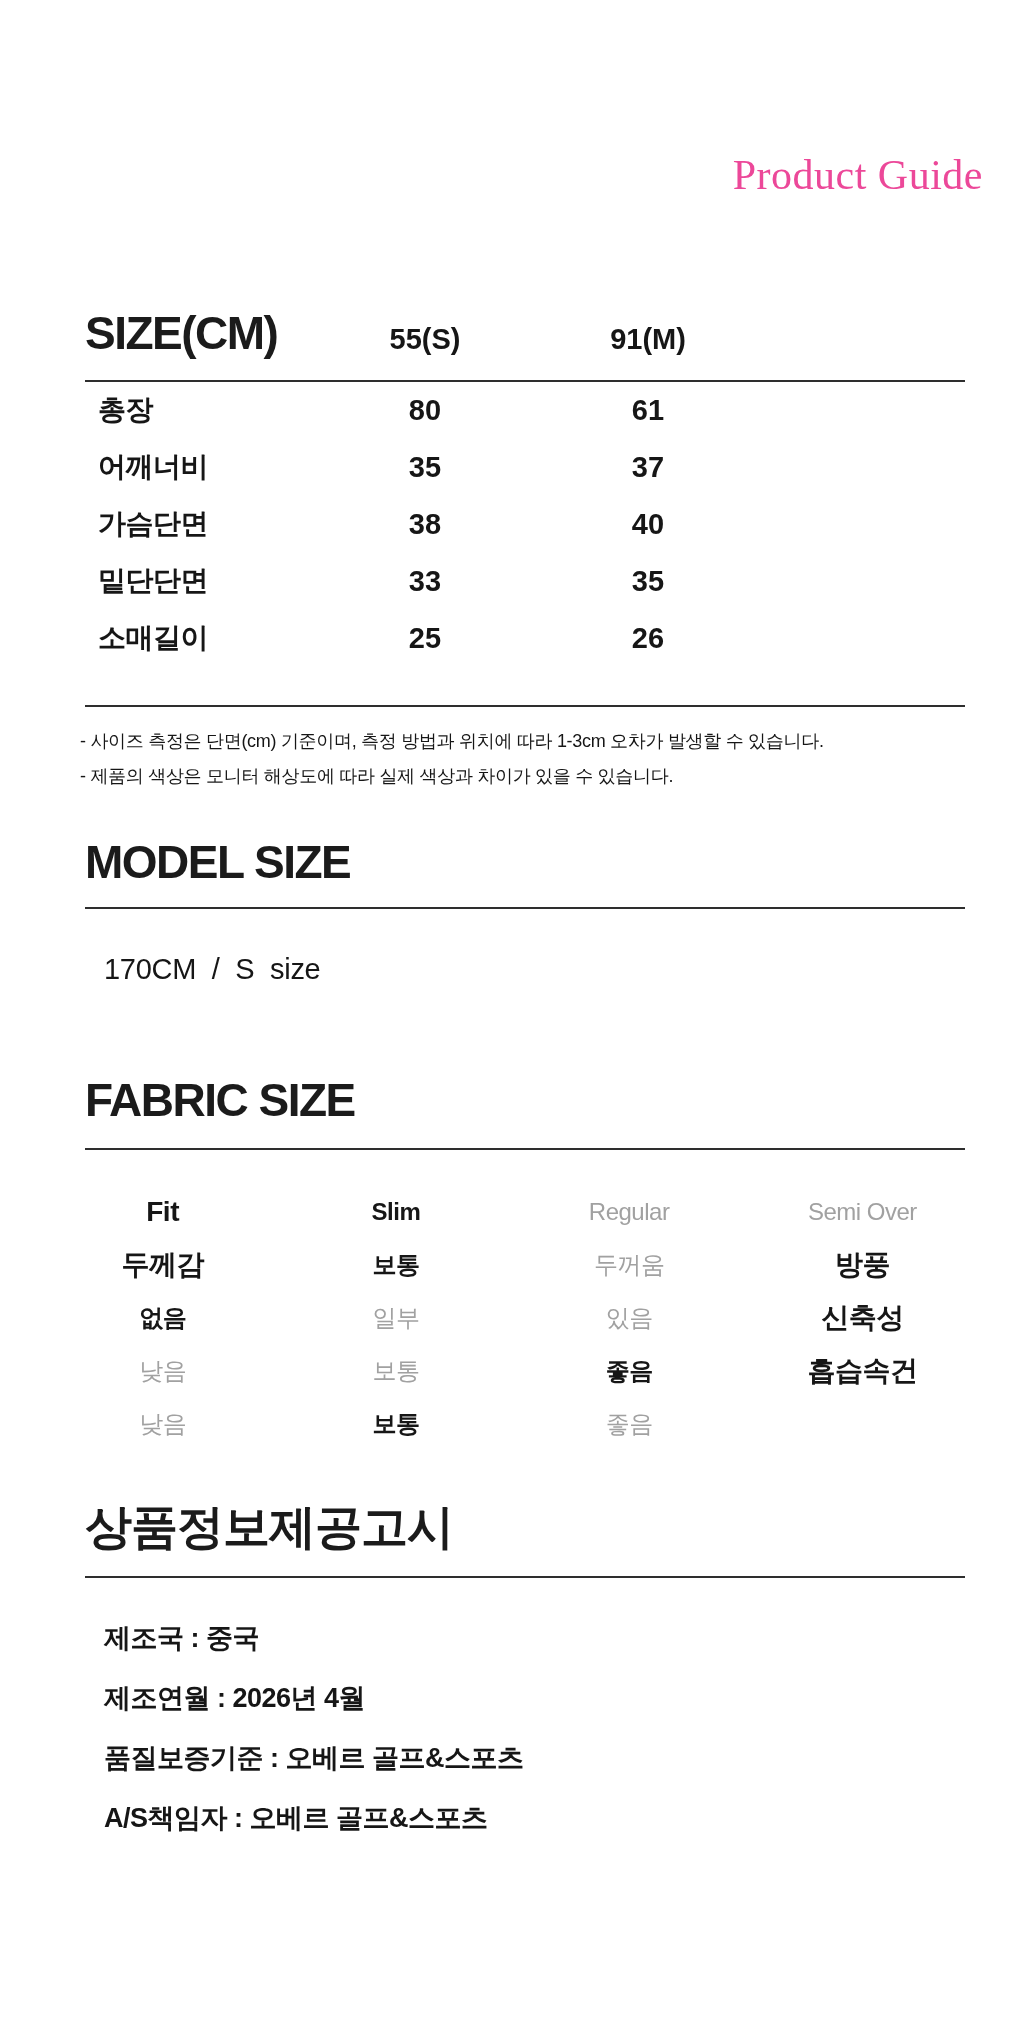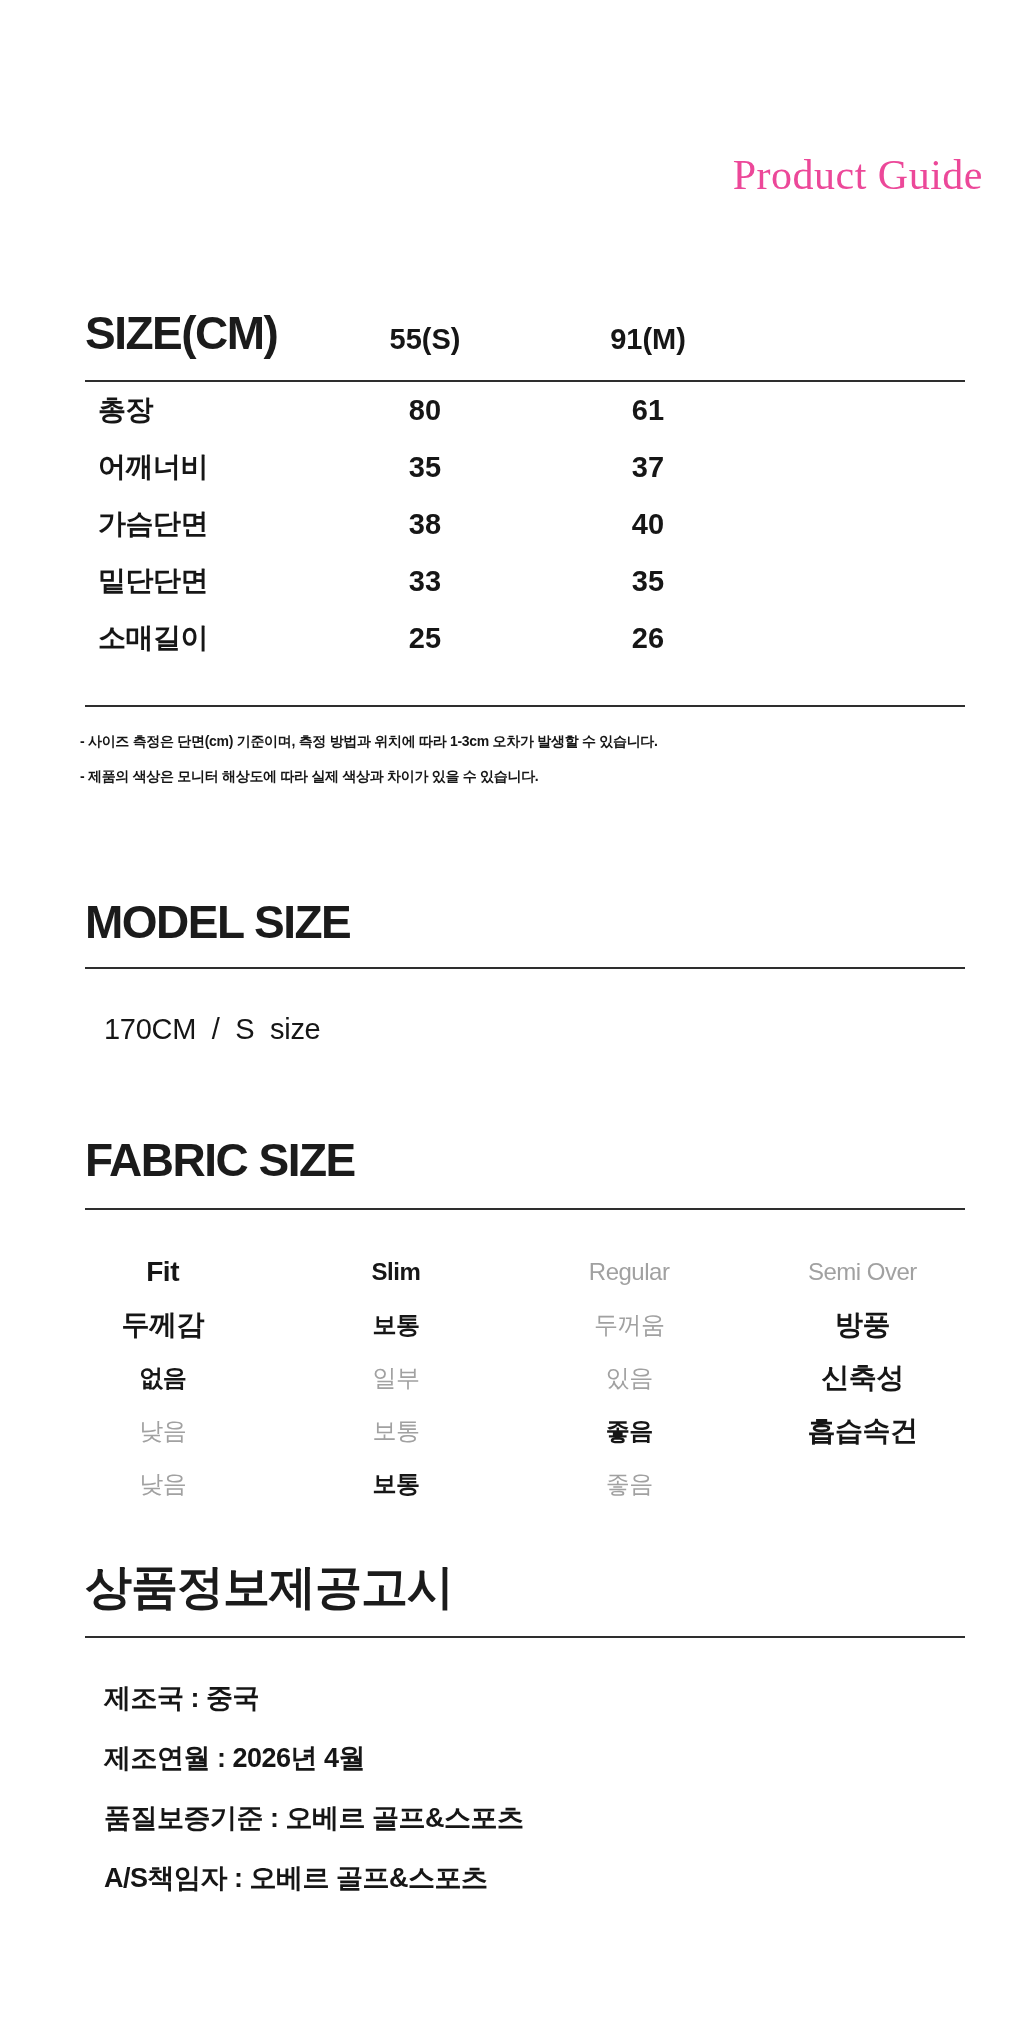--- a/index.html
+++ b/index.html
@@ -33,28 +33,28 @@
   .size-grid { display:grid; grid-template-columns:260px 160px 63px 160px 1fr; }
   .size-header { align-items:baseline; }
   .col-h { text-align:center; font-size:29px; font-weight:700; }
   .size-sec .rule-top { margin-top:18px; }
   .srow { height:57px; align-items:center; }
   .srow:first-of-type { margin-top:21px; }
   .slabel { padding-left:13px; font-size:28px; font-weight:600; letter-spacing:-0.5px; }
   .sval { text-align:center; font-size:29px; font-weight:700; }
   .size-sec .rule-bottom { margin-top:38px; }
   .note {
-    font-size:14px; font-weight:700; letter-spacing:-0.3px;
+    font-size:18px; font-weight:400; letter-spacing:-0.3px;
     line-height:22px; margin-left:-5px;
   }
   .note-1 { margin-top:23px; }
   .note-2 { margin-top:13px; }
 
   
-  .model-sec { margin-top:108px; }
+  .model-sec { margin-top:48px; }
   .model-sec .rule { margin-top:17px; }
   .model-value {
     margin-top:43px; padding-left:19px;
     font-size:29px; font-weight:500; line-height:35px;
     word-spacing:8px; letter-spacing:-0.3px;
   }
 
   
   .fabric-sec { margin-top:86px; }
   .fabric-sec .rule { margin-top:20px; }

